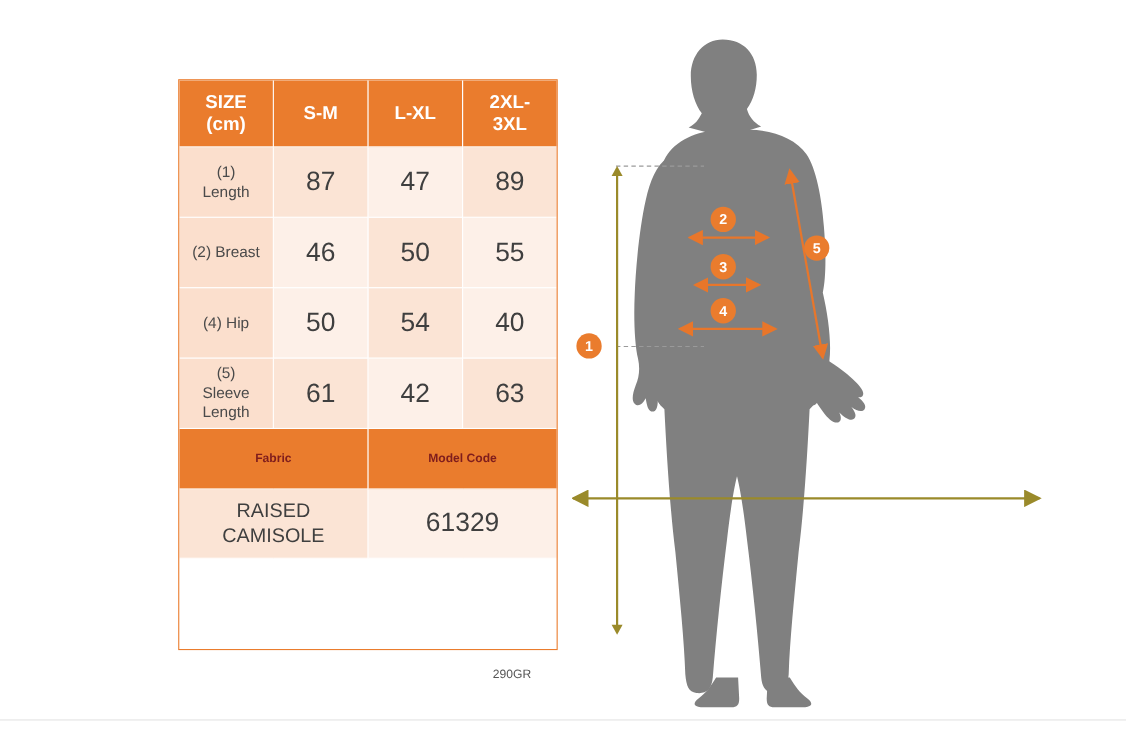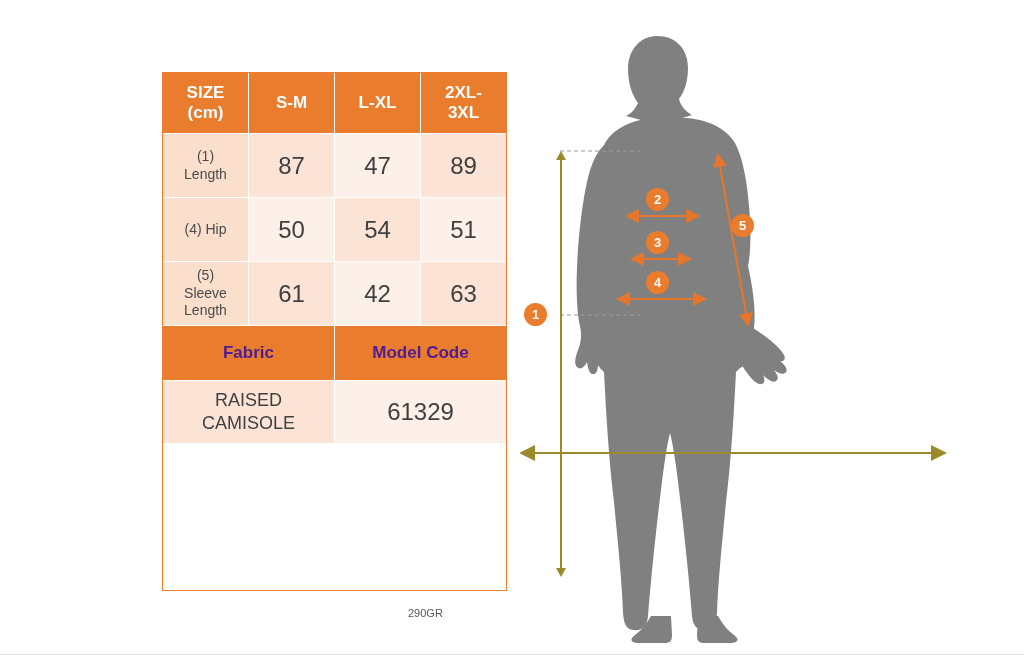--- a/index.html
+++ b/index.html
@@ -67,23 +67,23 @@
     font-size: 24px;
     color: #3f3f3f;
     width: 86px;
   }
   .v1 { background: #fbe4d5; }
   .v2 { background: #fdf0e8; }
   .v3 { background: #fbe4d5; }
 
   .fabric-hdr, .modelcode-hdr {
     background: #ea7c2d;
-    color: #4c1d95;
+    color: #7f1d1d;
     font-weight: bold;
-    font-size: 17px;
+    font-size: 11px;
     height: 54px;
   }
   .fabric-val {
     background: #fbe4d5;
     color: #3f3f3f;
     font-size: 18px;
     height: 62px;
     line-height: 1.3;
   }
   .model-val {
@@ -97,21 +97,21 @@
     left: 162px;
     top: 72px;
     width: 345px;
     height: 519px;
     border: 1.5px solid #ea7c2d;
     box-sizing: border-box;
     pointer-events: none;
   }
   .weight-note {
     position: absolute;
-    left: 408px;
+    left: 448px;
     top: 607px;
     font-size: 11px;
     color: #555555;
   }
 
   
   .figure-panel {
     position: absolute;
     left: 520px;
     top: 20px;
@@ -154,27 +154,33 @@
     <tr>
       <td class="rowlabel">
         <span>(1)</span><br>
         <span>Length</span>
       </td>
       <td class="val v1">87</td>
       <td class="val v2">47</td>
       <td class="val v3">89</td>
     </tr>
 
+    <tr>
+      <td class="rowlabel">(2) Breast</td>
+      <td class="val v2">46</td>
+      <td class="val v3">50</td>
+      <td class="val v2">55</td>
+    </tr>
 
 
     <tr>
       <td class="rowlabel">(4) Hip</td>
       <td class="val v2">50</td>
       <td class="val v3">54</td>
-      <td class="val v2">51</td>
+      <td class="val v2">40</td>
     </tr>
 
     <tr>
       <td class="rowlabel">
         <span>(5)</span><br>
         <span>Sleeve</span><br>
         <span>Length</span>
       </td>
       <td class="val v1">61</td>
       <td class="val v2">42</td>

